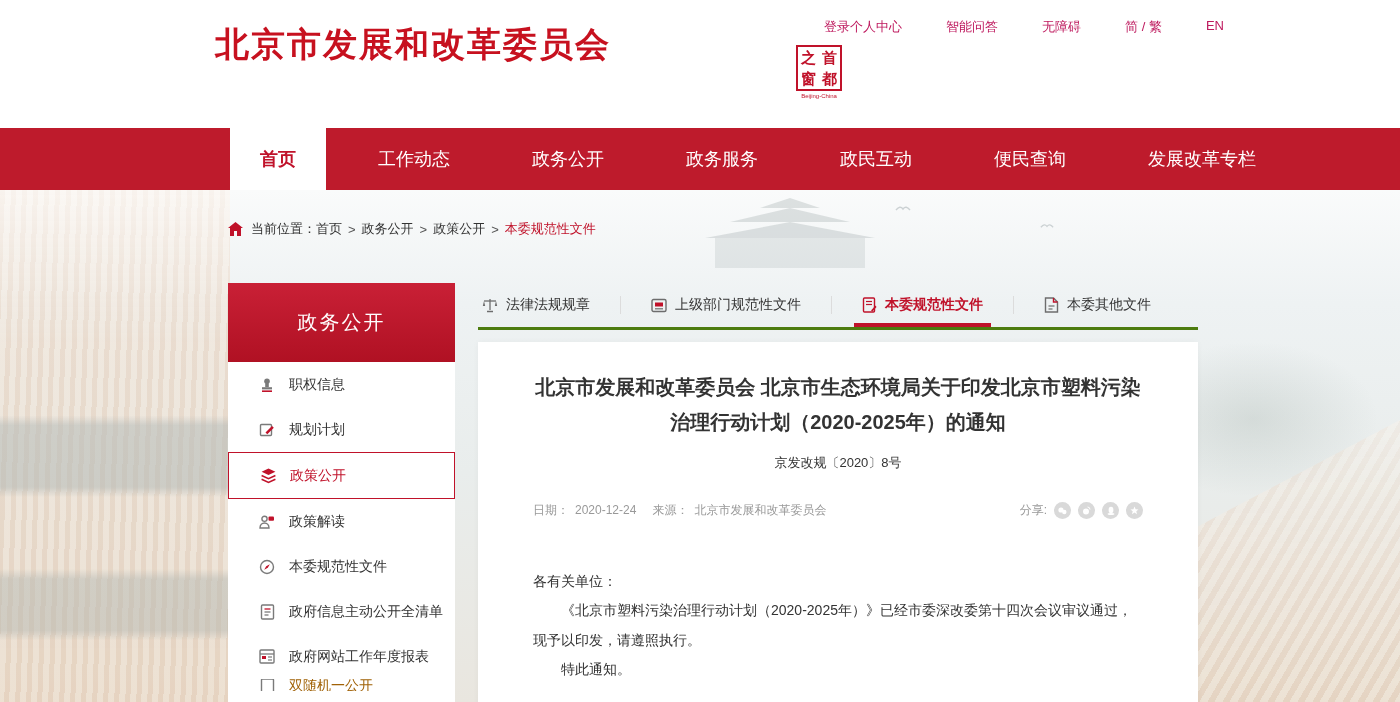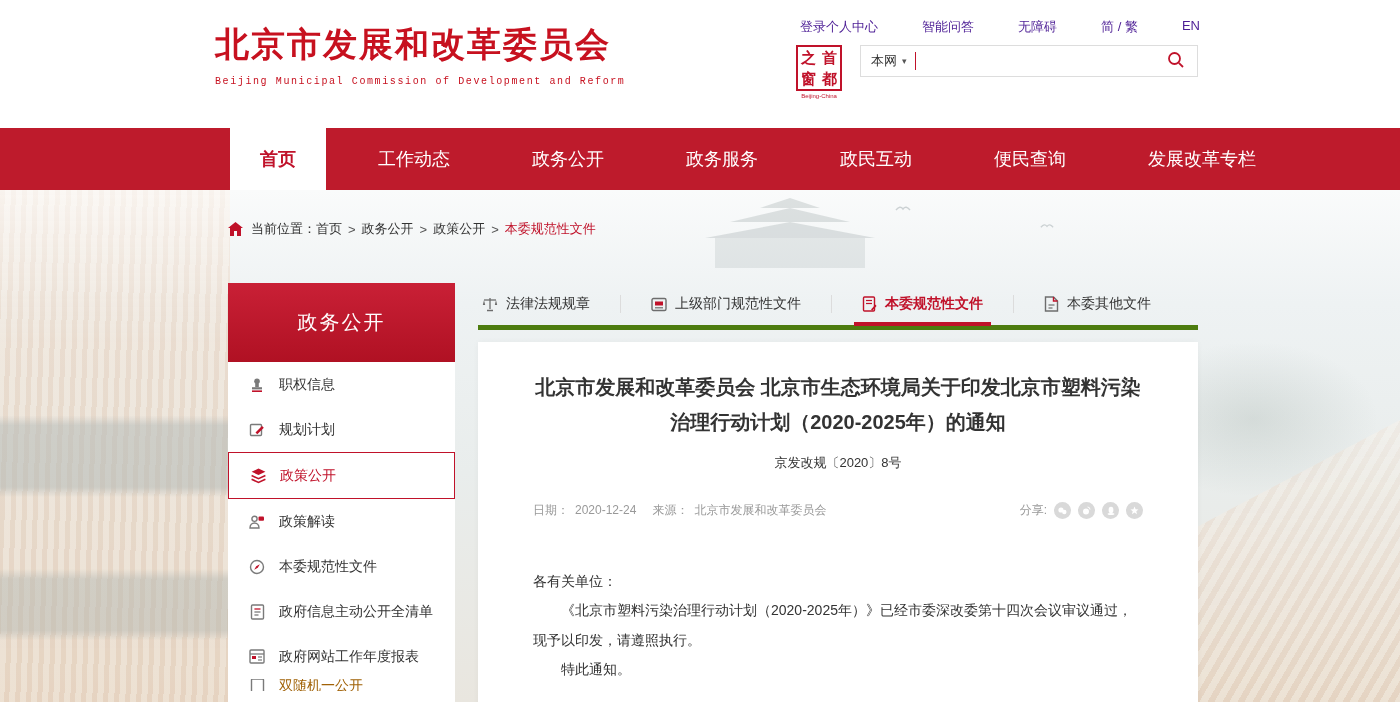--- a/index.html
+++ b/index.html
@@ -31,21 +31,21 @@
   .pg2 { width:120px; height:14px; clip-path:polygon(50% 0,100% 100%,0 100%); margin-top:4px; }
   .pg3 { width:170px; height:16px; clip-path:polygon(50% 0,100% 100%,0 100%); margin-top:5px; }
   .pg4 { width:150px; height:30px; opacity:.7; }
   .bird { position:absolute; opacity:.35; }
 
   
   .top-header { position:absolute; left:0; top:0; width:1400px; height:128px; background:#fff; }
   .logo-block { position:absolute; left:215px; top:22px; }
   .logo-cn { font-size:34px; font-weight:bold; color:#c7111f; letter-spacing:2px; }
   .logo-en { font-size:10px; color:#c7111f; letter-spacing:1.6px; margin-top:8px; font-family:"Liberation Mono","DejaVu Sans Mono",monospace; }
-  .top-links { position:absolute; left:800px; top:18px; width:400px; display:flex; justify-content:space-between; font-size:13px; color:#4c1d95; }
+  .top-links { position:absolute; left:824px; top:18px; width:400px; display:flex; justify-content:space-between; font-size:13px; color:#be185d; }
   .top-links span { cursor:pointer; white-space:nowrap; }
   .search-row { position:absolute; left:793px; top:45px; display:flex; align-items:flex-start; }
   .seal { width:52px; margin-right:15px; text-align:center; }
   .seal-box { width:46px; height:46px; border:2px solid #c0122a; display:grid; grid-template-columns:1fr 1fr; margin:0 auto; background:#fff; }
   .seal-box span { font-size:15px; line-height:21px; color:#c0122a; font-weight:bold; }
   .seal-caption { font-size:6px; color:#c0122a; margin-top:2px; letter-spacing:0; white-space:nowrap; }
   .search-box { width:338px; height:32px; border:1px solid #ddd; background:#fff; display:flex; align-items:center; padding:0 10px; }
   .search-scope { font-size:13px; color:#333; display:flex; align-items:center; gap:5px; cursor:pointer; }
   .scope-arrow { font-size:9px; color:#555; }
   .search-caret { width:1px; height:18px; background:#c0122a; margin:0 8px; }
@@ -61,29 +61,29 @@
   
   .breadcrumb { position:absolute; left:228px; top:220px; display:flex; align-items:center; font-size:13px; color:#333; }
   .breadcrumb .home-icon { margin-right:8px; display:flex; }
   .crumb-sep { margin:0 6px; color:#555; }
   .crumb { cursor:pointer; }
   .crumb.current { color:#c0122a; }
 
   
   .sidebar { position:absolute; left:228px; top:283px; width:227px; height:419px; background:#fff; }
   .sidebar-title { height:79px; background:linear-gradient(180deg,#c92036,#b01123); color:#fff; font-size:20px; letter-spacing:2px; display:flex; align-items:center; justify-content:center; }
-  .side-item { height:45px; display:flex; align-items:center; padding-left:20px; font-size:14px; color:#333; cursor:pointer; background:#fff; }
+  .side-item { height:45px; display:flex; align-items:center; padding-left:30px; font-size:14px; color:#333; cursor:pointer; background:#fff; }
   .side-item .s-icon { width:18px; height:18px; margin-right:13px; color:#7a7a7a; display:flex; align-items:center; justify-content:center; }
   .side-item.active { border:1px solid #c0122a; color:#c0122a; height:47px; }
   .side-item.active .s-icon { color:#c0122a; }
   .side-item.clipped { overflow:hidden; height:12px; align-items:center; padding-top:2px; color:#a16207; }
 
   
   .main-col { position:absolute; left:478px; top:283px; width:720px; }
-  .tab-bar { height:47px; display:flex; align-items:center; border-bottom:5px solid #4d7c0f; position:relative; }
+  .tab-bar { height:47px; display:flex; align-items:center; border-bottom:3px solid #4d7c0f; position:relative; }
   .tab { display:flex; align-items:center; gap:8px; font-size:14px; color:#333; cursor:pointer; padding:0 4px; white-space:nowrap; }
   .tab .t-icon { display:flex; color:#6d6d6d; }
   .tab.active { color:#c0122a; font-weight:bold; position:relative; }
   .tab.active .t-icon { color:#c0122a; }
   .tab.active::after { content:""; position:absolute; left:-4px; right:-4px; bottom:-13px; height:4px; background:#c0122a; }
   .tab-sep { width:1px; height:18px; background:#dcdcdc; margin:0 26px; }
 
   
   .article-card { margin-top:12px; background:#fff; width:720px; min-height:360px; padding:28px 55px 30px; box-shadow:0 0 6px rgba(0,0,0,.04); }
   .article-title { font-size:20px; font-weight:600; color:#333; text-align:center; line-height:1.75; max-width:640px; margin:0 auto; }
@@ -116,52 +116,37 @@
     <svg class="bird" style="left:1040px;top:32px" width="14" height="7" viewBox="0 0 16 8">
         <path d="M1 6 Q5 1 8 5 Q11 1 15 6" stroke="#7c8a8e" fill="none" stroke-width="1.4"></path>
       </svg>
     <div class="bg-left-roof"></div>
     <div class="bg-right-roof"></div>
   </div>
 
   <header class="top-header">
     <div class="logo-block">
       <div class="logo-cn">北京市发展和改革委员会</div>
-      <div class="logo-en">Beijing Municipal Commission of Development and Reform</div>
     </div>
     <div class="top-links">
       <span>登录个人中心</span>
       <span>智能问答</span>
       <span>无障碍</span>
       <span>简 / 繁</span>
       <span>EN</span>
     </div>
     <div class="search-row">
       <div class="seal">
         <div class="seal-box">
           <span>之</span>
           <span>首</span>
           <span>窗</span>
           <span>都</span>
         </div>
         <div class="seal-caption">Beijing-China</div>
-      </div>
-      <div class="search-box">
-        <div class="search-scope">
-          <span>本网</span>
-          <span class="scope-arrow">▾</span>
-        </div>
-        <div class="search-caret"></div>
-        <input class="search-input" placeholder="" style="">
-        <button class="search-btn">
-          <svg width="18" height="18" viewBox="0 0 18 18">
-            <circle cx="7.5" cy="7.5" r="5.5" fill="none" stroke="#c0122a" stroke-width="1.8"></circle>
-            <line x1="11.8" y1="11.8" x2="16" y2="16" stroke="#c0122a" stroke-width="1.8"></line>
-          </svg>
-        </button>
       </div>
     </div>
   </header>
 
   <nav class="main-nav">
     <div class="nav-inner">
       <div class="nav-item active">首页</div>
       <div class="nav-item">工作动态</div>
       <div class="nav-item">政务公开</div>
       <div class="nav-item">政务服务</div>

